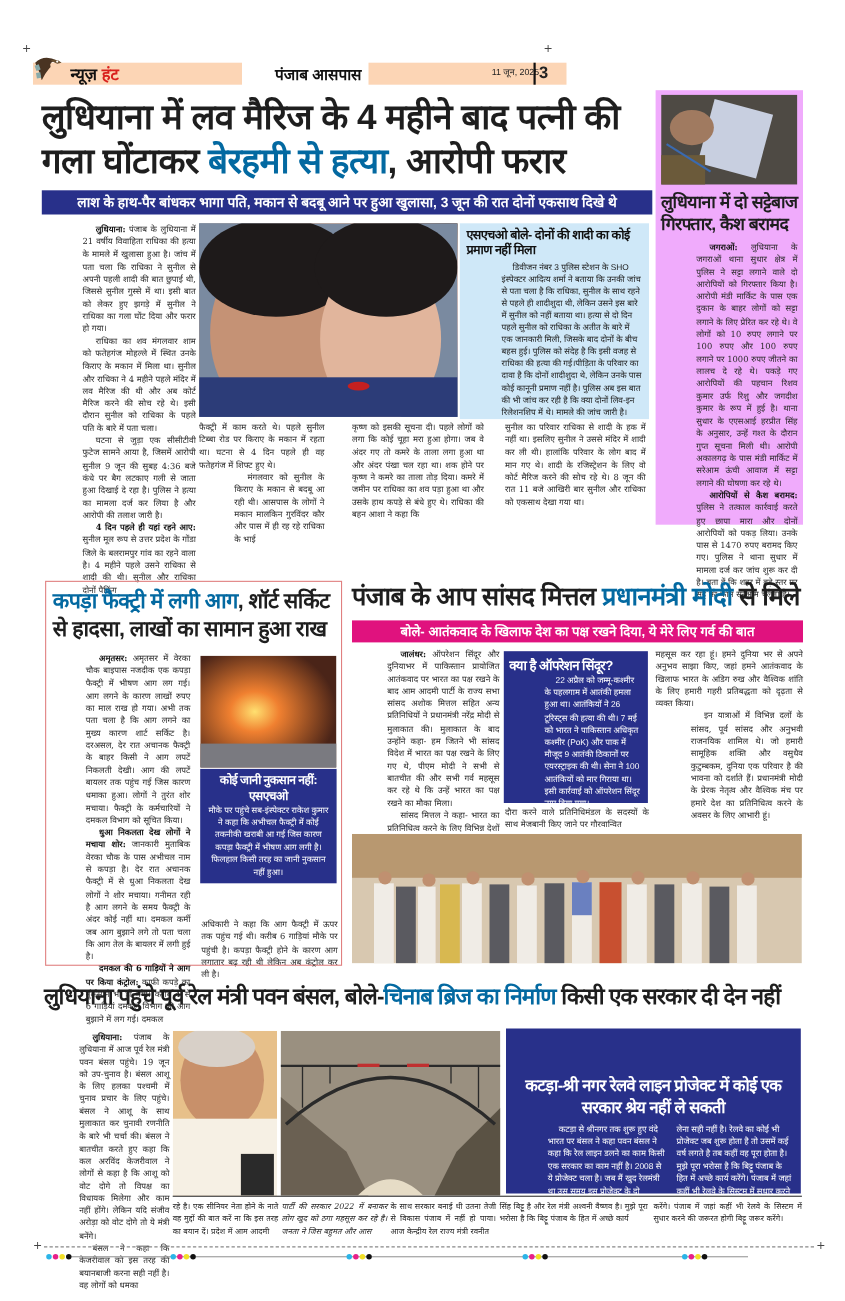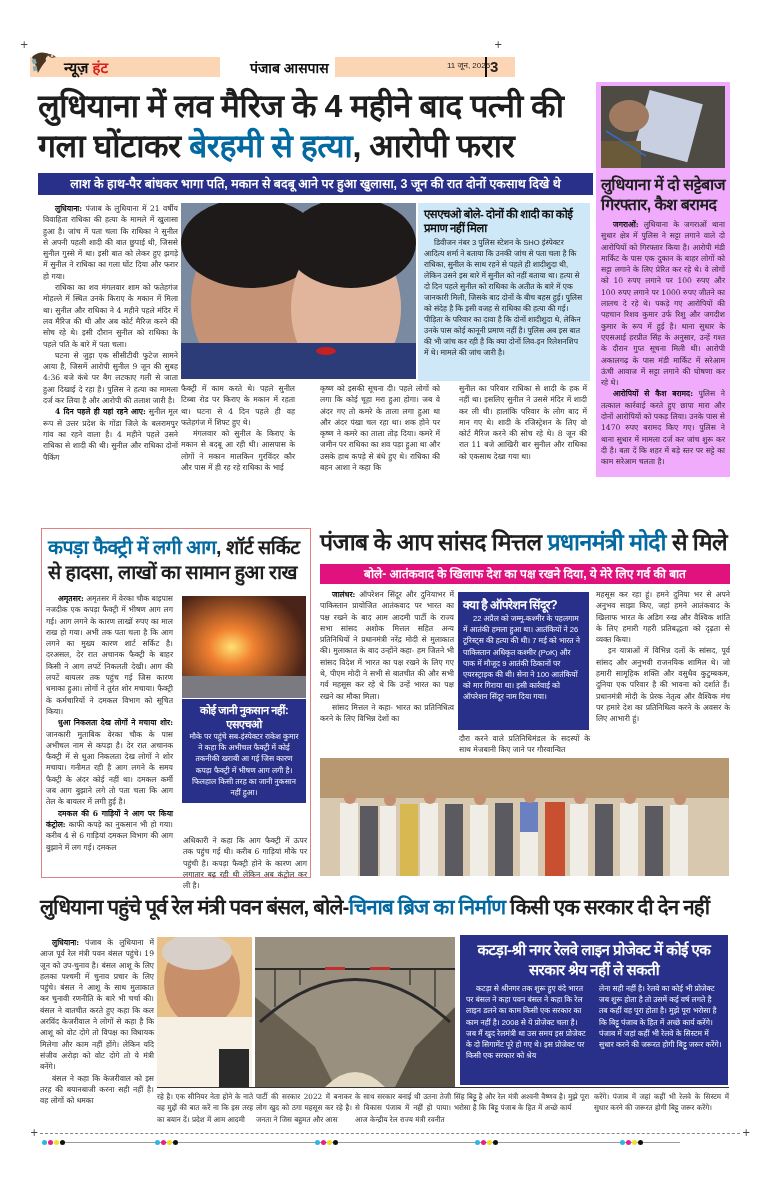--- a/index.html
+++ b/index.html
@@ -16,21 +16,21 @@
   .logo-eagle { position: absolute; left: 0; top: -10px; width: 30px; height: 30px; }
   .logo-text { position: absolute; left: 34px; top: 0; font-family: "Liberation Sans", sans-serif; font-weight: bold; font-size: 15px; color: #111; }
   .logo-text .red { color: #d9211e; }
   .pg-date { position: absolute; left: 447px; top: 59px; font-size: 8px; font-family: "Liberation Sans", sans-serif; }
   .pg-num { position: absolute; left: 485px; top: 57px; font-size: 15px; font-weight: bold; font-family: "Liberation Sans", sans-serif; border-left: 2px solid #111; padding-left: 3px; height: 20px; line-height: 20px; }
 
   .headline { font-family: "Liberation Sans", sans-serif; font-weight: bold; color: #1e1e1e; letter-spacing: -0.5px; }
   .red { color: #0369a1; }
   .bodytext { font-family: "DejaVu Serif", serif; font-size: 7.6px; line-height: 11.3px; color: #2a2a2a; text-align: justify; }
   .bodytext b { font-weight: bold; color: #111; }
-  .ind { text-indent: 12px; }
+  .ind { text-indent: 12px; margin-left: 32px; }
 
   .blue-bar { background: #28308a; color: #fff; font-family: "Liberation Sans", sans-serif; font-weight: bold; text-align: center; }
   .pink-bar { background: #e0127e; color: #fff; font-family: "Liberation Sans", sans-serif; font-weight: bold; text-align: center; }
 
   .photo { overflow: hidden; }
   .box-blue { background: #28308a; color: #fff; }
   .box-lightblue { background: #cfe8f8; }
   .box-pink { background: #f0abfc; }
 
   .col-sans { font-family: "Liberation Sans", sans-serif; font-size: 7.8px; line-height: 11.3px; }
@@ -227,30 +227,30 @@
         <line x1="45" y1="32" x2="45" y2="48"></line>
       <line x1="155" y1="32" x2="155" y2="48"></line>
         <line x1="180" y1="32" x2="180" y2="70"></line>
     </g>
     <rect x="70" y="30" width="20" height="3" fill="#c03030"></rect>
       <rect x="115" y="30" width="20" height="3" fill="#c03030"></rect>
   </svg>
 </div>
 
 <div class="abs box-blue" style="left:460px;top:935px;width:268px;height:150px;padding:5px 6px;">
-  <div class="headline" style="font-size:15px;line-height:20px;text-align:center;color:#fff;">कटड़ा-श्री नगर रेलवे लाइन प्रोजेक्ट में कोई एक सरकार श्रेय नहीं ले सकती</div>
+  <div class="headline" style="font-size:15px;line-height:20px;text-align:center;color:#fff;margin-top:38px;">कटड़ा-श्री नगर रेलवे लाइन प्रोजेक्ट में कोई एक सरकार श्रेय नहीं ले सकती</div>
   <div style="display:flex;gap:10px;margin-top:3px;">
     <div class="col-sans ind" style="text-indent:10px;width:125px;color:#fff;font-size:7.6px;line-height:11.2px;">कटड़ा से श्रीनगर तक शुरू हुए वंदे भारत पर बंसल ने कहा पवन बंसल ने कहा कि रेल लाइन डलने का काम किसी एक सरकार का काम नहीं है। 2008 से ये प्रोजेक्ट चला है। जब मैं खुद रेलमंत्री था उस समय इस प्रोजेक्ट के दो सिगामेंट पूरे हो गए थे। इस प्रोजेक्ट पर किसी एक सरकार को श्रेय</div>
     <div class="col-sans" style="width:125px;color:#fff;font-size:7.6px;line-height:11.2px;">लेना सही नहीं है। रेलवे का कोई भी प्रोजेक्ट जब शुरू होता है तो उसमें कई वर्ष लगते है तब कहीं वह पूरा होता है। मुझे पूरा भरोसा है कि बिट्टू पंजाब के हित में अच्छे कार्य करेंगे। पंजाब में जहां कहीं भी रेलवे के सिस्टम में सुधार करने की जरूरत होगी बिट्टू जरूर करेंगे।</div>
   </div>
 </div>
 
 <div class="abs" style="left:157px;top:1087px;width:572px;border-top:1.5px solid #333;"></div>
 <div class="abs bodytext" style="left:157px;top:1091px;width:96px;font-size:7.2px;">रहे है। एक सीनियर नेता होने के नाते वह मुद्दों की बात करें ना कि इस तरह का बयान दें। प्रदेश में आम आदमी</div>
-<div class="abs bodytext" style="left:256px;top:1091px;width:96px;font-size:7.2px;">पार्टी की सरकार 2022 में बनाकर लोग खुद को ठगा महसूस कर रहे है। जनता ने जिस बहुमत और आस</div>
+<div class="abs bodytext" style="left:256px;top:1091px;width:96px;font-size:7.2px;font-style:italic;">पार्टी की सरकार 2022 में बनाकर लोग खुद को ठगा महसूस कर रहे है। जनता ने जिस बहुमत और आस</div>
 <div class="abs bodytext" style="left:355px;top:1091px;width:96px;font-size:7.2px;">के साथ सरकार बनाई थी उतना तेजी से विकास पंजाब में नहीं हो पाया। आज केन्द्रीय रेल राज्य मंत्री रवनीत</div>
 <div class="abs bodytext" style="left:454px;top:1091px;width:135px;font-size:7.2px;">सिंह बिट्टू है और रेल मंत्री अश्वनी वैष्णव है। मुझे पूरा भरोसा है कि बिट्टू पंजाब के हित में अच्छे कार्य</div>
 <div class="abs bodytext" style="left:594px;top:1091px;width:135px;font-size:7.2px;">करेंगे। पंजाब में जहां कहीं भी रेलवे के सिस्टम में सुधार करने की जरूरत होगी बिट्टू जरूर करेंगे।</div>
 
 <div class="regline"></div>
 <div class="grayline" style="left:60px;width:620px;"></div>
 <div class="dots" style="left:42px;">
     <span class="dot" style="background:#2bb5e8"></span>
     <span class="dot" style="background:#e8208a"></span>
     <span class="dot" style="background:#f2e028"></span>

